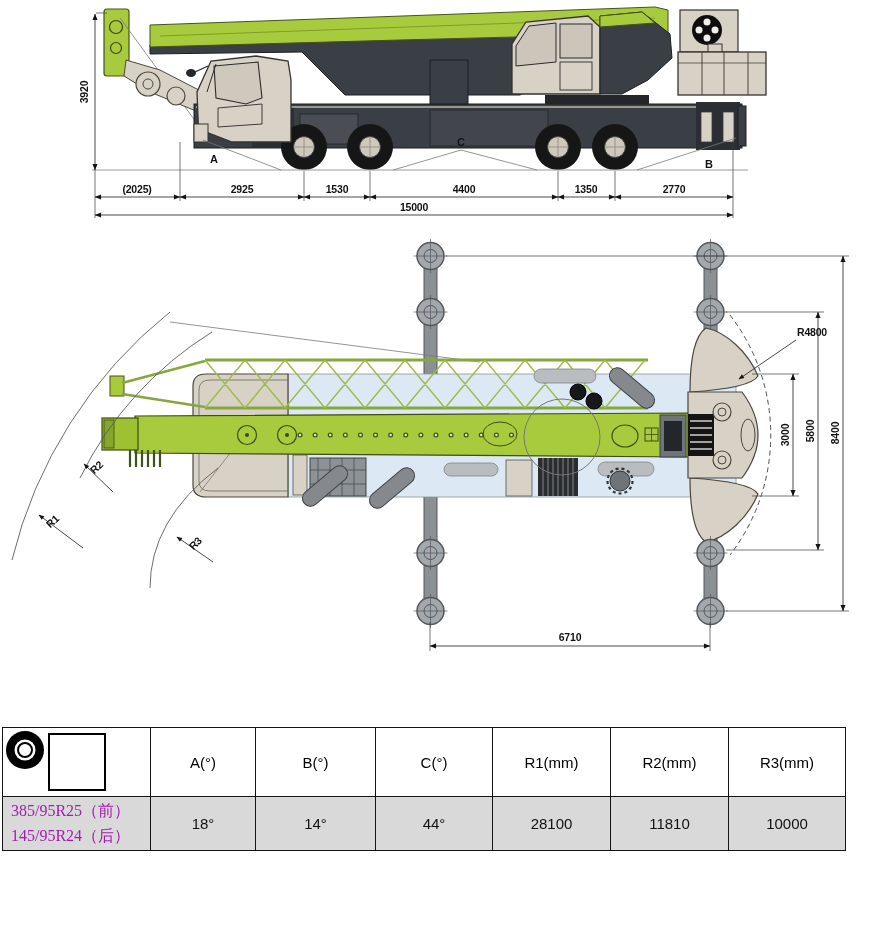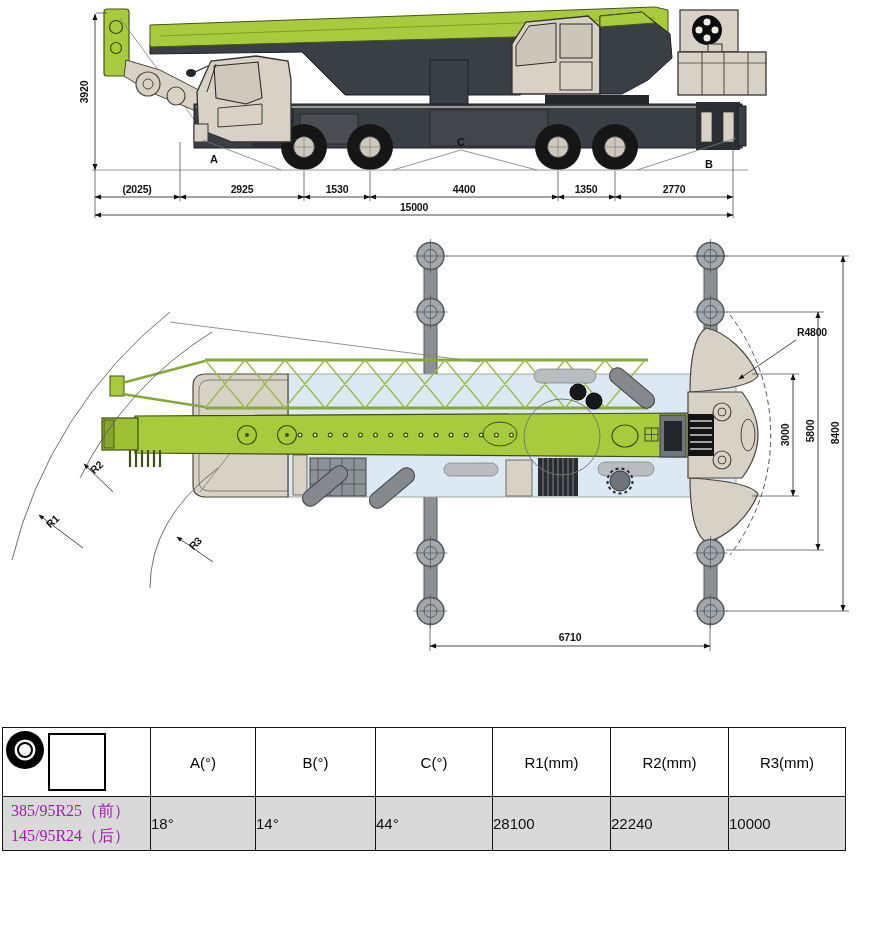--- a/index.html
+++ b/index.html
@@ -12,21 +12,21 @@
   .dimline{stroke:#1c1c1c;stroke-width:0.8;fill:none;}
   .extline{stroke:#3c3c3c;stroke-width:0.7;fill:none;}
   .thin{stroke:#787878;stroke-width:0.8;fill:none;}
   .arcln{stroke:#5c5c5c;stroke-width:0.9;fill:none;}
 
   #spec-table{position:absolute;left:2px;top:727px;width:843px;border-collapse:collapse;
               table-layout:fixed;background:#fff;}
   #spec-table td,#spec-table th{border:1.6px solid #141414;padding:0;vertical-align:middle;}
   #spec-table th{font-weight:400;font-size:15px;height:68px;text-align:center;}
   #spec-table td{height:53px;background:#d9d9d9;}
-  .val{font-size:15px;color:#111;}
+  .val{text-align:center;font-size:15px;color:#111;}
   .tire-cell{font-family:"Liberation Serif","DejaVu Serif",serif;font-size:16px;
              line-height:1.55;padding-left:8px !important;color:#a21caf;}
   .tire-box{width:54px;height:54px;border:2px solid #000;margin:0 auto;display:flex;
             align-items:center;justify-content:center;background:#fff;}
 </style>
 </head>
 <body>
 <div class="stage">
 
 <svg width="878" height="700" viewBox="0 0 878 700">
@@ -376,19 +376,19 @@
   </tr>
   <tr>
     <td class="tire-cell">
       <div>385/95R25（前）</div>
       <div>145/95R24（后）</div>
     </td>
     <td class="val">18°</td>
     <td class="val">14°</td>
     <td class="val">44°</td>
     <td class="val">28100</td>
-    <td class="val">22240</td>
+    <td class="val">11810</td>
     <td class="val">10000</td>
   </tr>
 </tbody>
     </table>
 
 </div>
 
 </body></html>

